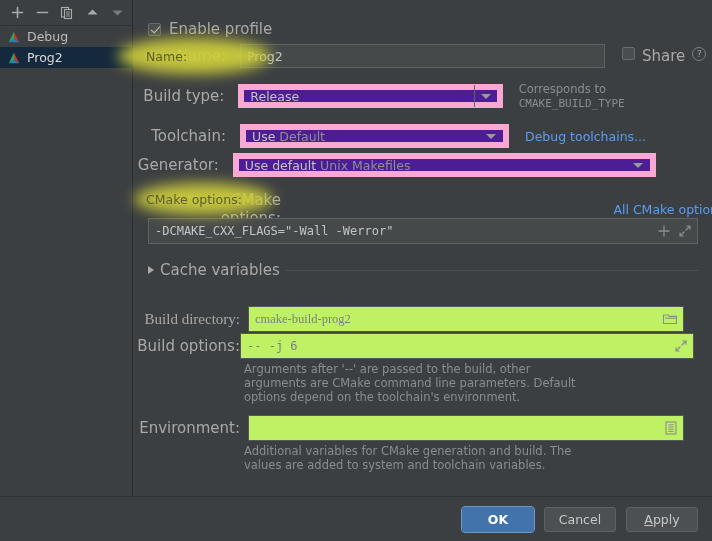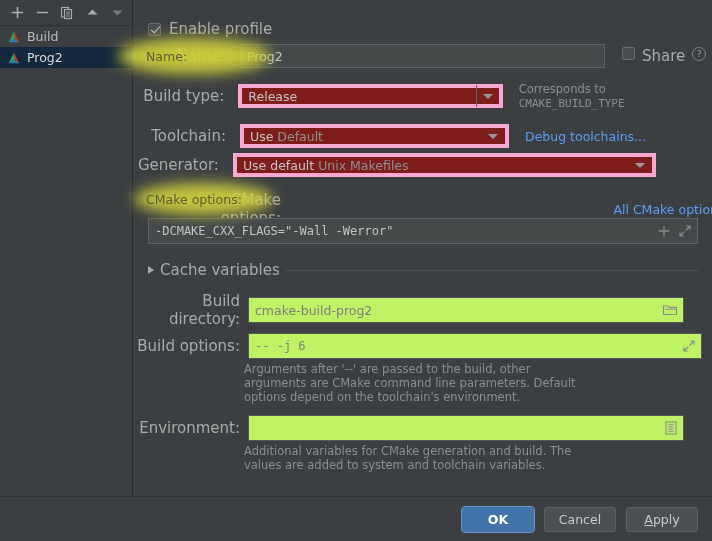--- a/index.html
+++ b/index.html
@@ -126,22 +126,22 @@
   }
   .field.disabled {
     background: #bef264;
     border-color: #54585a;
   }
   .field .placeholder { color: #7c7f81; }
   .field .mono { font-family: "DejaVu Sans Mono", "Liberation Mono", monospace; font-size: 12px; }
   .field .val { color: #c4c4c4; }
 
   .combo {
-    background: #7f1d1d;
-    border: 4px solid #f9a8d4;
+    background: #4c1d95;
+    border: 6px solid #f9a8d4;
     box-sizing: border-box;
     height: 24px;
     display: flex;
     align-items: center;
     color: #c4c4c4;
     font-size: 12.5px;
   }
   .combo .combo-text {
     flex: 1 1 auto;
     padding: 0 6px;
@@ -317,21 +317,21 @@
       </div>
     </div>
 
     <div class="profile-list">
       <div class="profile-item">
         <svg class="profile-icon" viewBox="0 0 16 16">
           <path d="M8 2 L14 14 L8 10 Z" fill="#c0392b"></path>
           <path d="M8 2 L2 14 L8 10 Z" fill="#27ae60"></path>
           <path d="M2 14 L14 14 L8 10 Z" fill="#2980b9"></path>
         </svg>
-        <span>Build</span>
+        <span>Debug</span>
       </div>
       <div class="profile-item selected">
         <svg class="profile-icon" viewBox="0 0 16 16">
           <path d="M8 2 L14 14 L8 10 Z" fill="#c0392b"></path>
           <path d="M8 2 L2 14 L8 10 Z" fill="#27ae60"></path>
           <path d="M2 14 L14 14 L8 10 Z" fill="#2980b9"></path>
         </svg>
         <span>Prog2</span>
       </div>
     </div>
@@ -416,36 +416,36 @@
     </div>
 
     <div class="row" style="left:14px; top:261px; width:550px;">
       <div class="section-head">
         <span class="chev-right"></span>
         <span class="label">Cache variables</span>
         <span class="sep"></span>
       </div>
     </div>
 
-    <div class="row" style="left:0px; top:292px; width:578px;">
+    <div class="row" style="left:0px; top:306px; width:578px;font-family:Liberation Serif, serif;">
       <div class="label right" style="width:106px;">Build directory:</div>
       <div class="field disabled" style="margin-left:8px; width:436px; height:26px;">
         <span class="placeholder">cmake-build-prog2</span>
         <span class="field-icon">
           <svg width="14" height="12" viewBox="0 0 14 12">
             <path d="M0.5 2 H5 L6.2 3.4 H13.5 V10.5 H0.5 Z" fill="none" stroke="#8a8d8f" stroke-width="1.1"></path>
             <path d="M2 5.2 H13" stroke="#8a8d8f" stroke-width="1.1"></path>
           </svg>
         </span>
       </div>
     </div>
 
     <div class="row" style="left:0px; top:333px; width:578px;">
       <div class="label right" style="width:106px;">Build options:</div>
-      <div class="field disabled" style="margin-left:8px; width:454px; height:26px;">
+      <div class="field disabled" style="width:454px; height:26px;">
         <span class="placeholder mono">--  -j  6</span>
         <span class="field-icon">
           <svg width="12" height="12" viewBox="0 0 12 12">
             <path d="M11 1 L7 5 M11 1 H7.8 M11 1 V4.2" stroke="#8a8d8f" stroke-width="1.2" fill="none" stroke-linecap="round"></path>
             <path d="M1 11 L5 7 M1 11 H4.2 M1 11 V7.8" stroke="#8a8d8f" stroke-width="1.2" fill="none" stroke-linecap="round"></path>
           </svg>
         </span>
       </div>
     </div>
 

